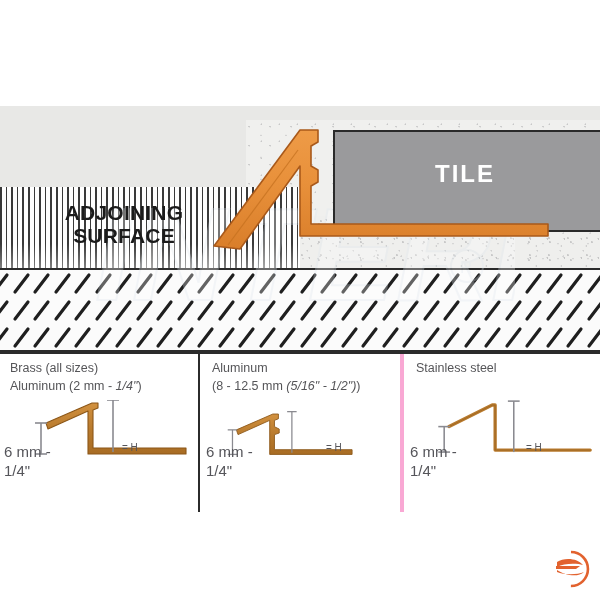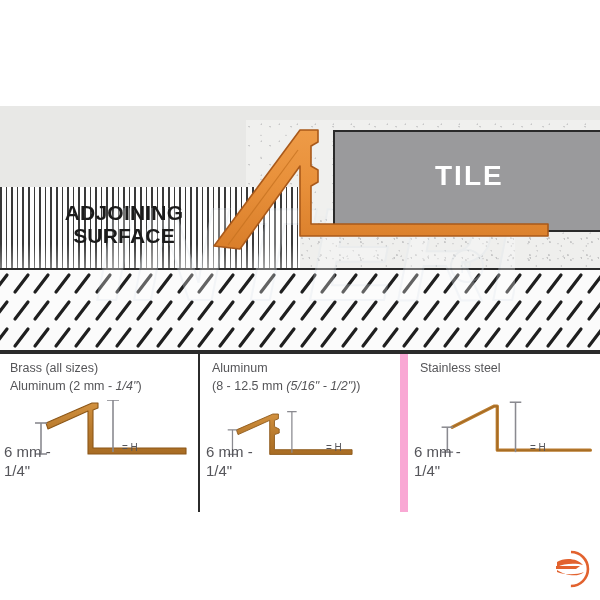--- a/index.html
+++ b/index.html
@@ -102,21 +102,21 @@
     width: 267px; height: 102px;
     background: #9a9a9c;
     border: 2px solid #2a2a2a;
     border-right: none;
     box-sizing: border-box;
     z-index: 5;
   }
   .tile-label {
     position: absolute;
     left: 100px; top: 28px;
-    font-size: 28px;
+    font-size: 24px;
     font-weight: bold;
     color: #ffffff;
     letter-spacing: 2px;
   }
 
   
   .profile-main {
     position: absolute;
     left: 0; top: 0;
     width: 600px; height: 162px;
@@ -161,21 +161,21 @@
     box-sizing: border-box;
   }
   .panel {
     position: absolute;
     top: 0;
     height: 158px;
     box-sizing: border-box;
   }
   .panel.p1 { left: 0px;   width: 198px; padding-left: 12px; }
   .panel.p2 { left: 198px; width: 162px; border-left: 2px solid #2b2b2b; }
-  .panel.p3 { left: 400px; width: 200px; border-left: 8px solid #f9a8d4; }
+  .panel.p3 { left: 400px; width: 200px; border-left: 4px solid #f9a8d4; }
 
   .panel-title {
     position: absolute;
     left: 10px; top: 6px;
     font-size: 12.5px;
     color: #555558;
     line-height: 1.42;
     white-space: nowrap;
   }
   .panel.p2 .panel-title { left: 12px; }

